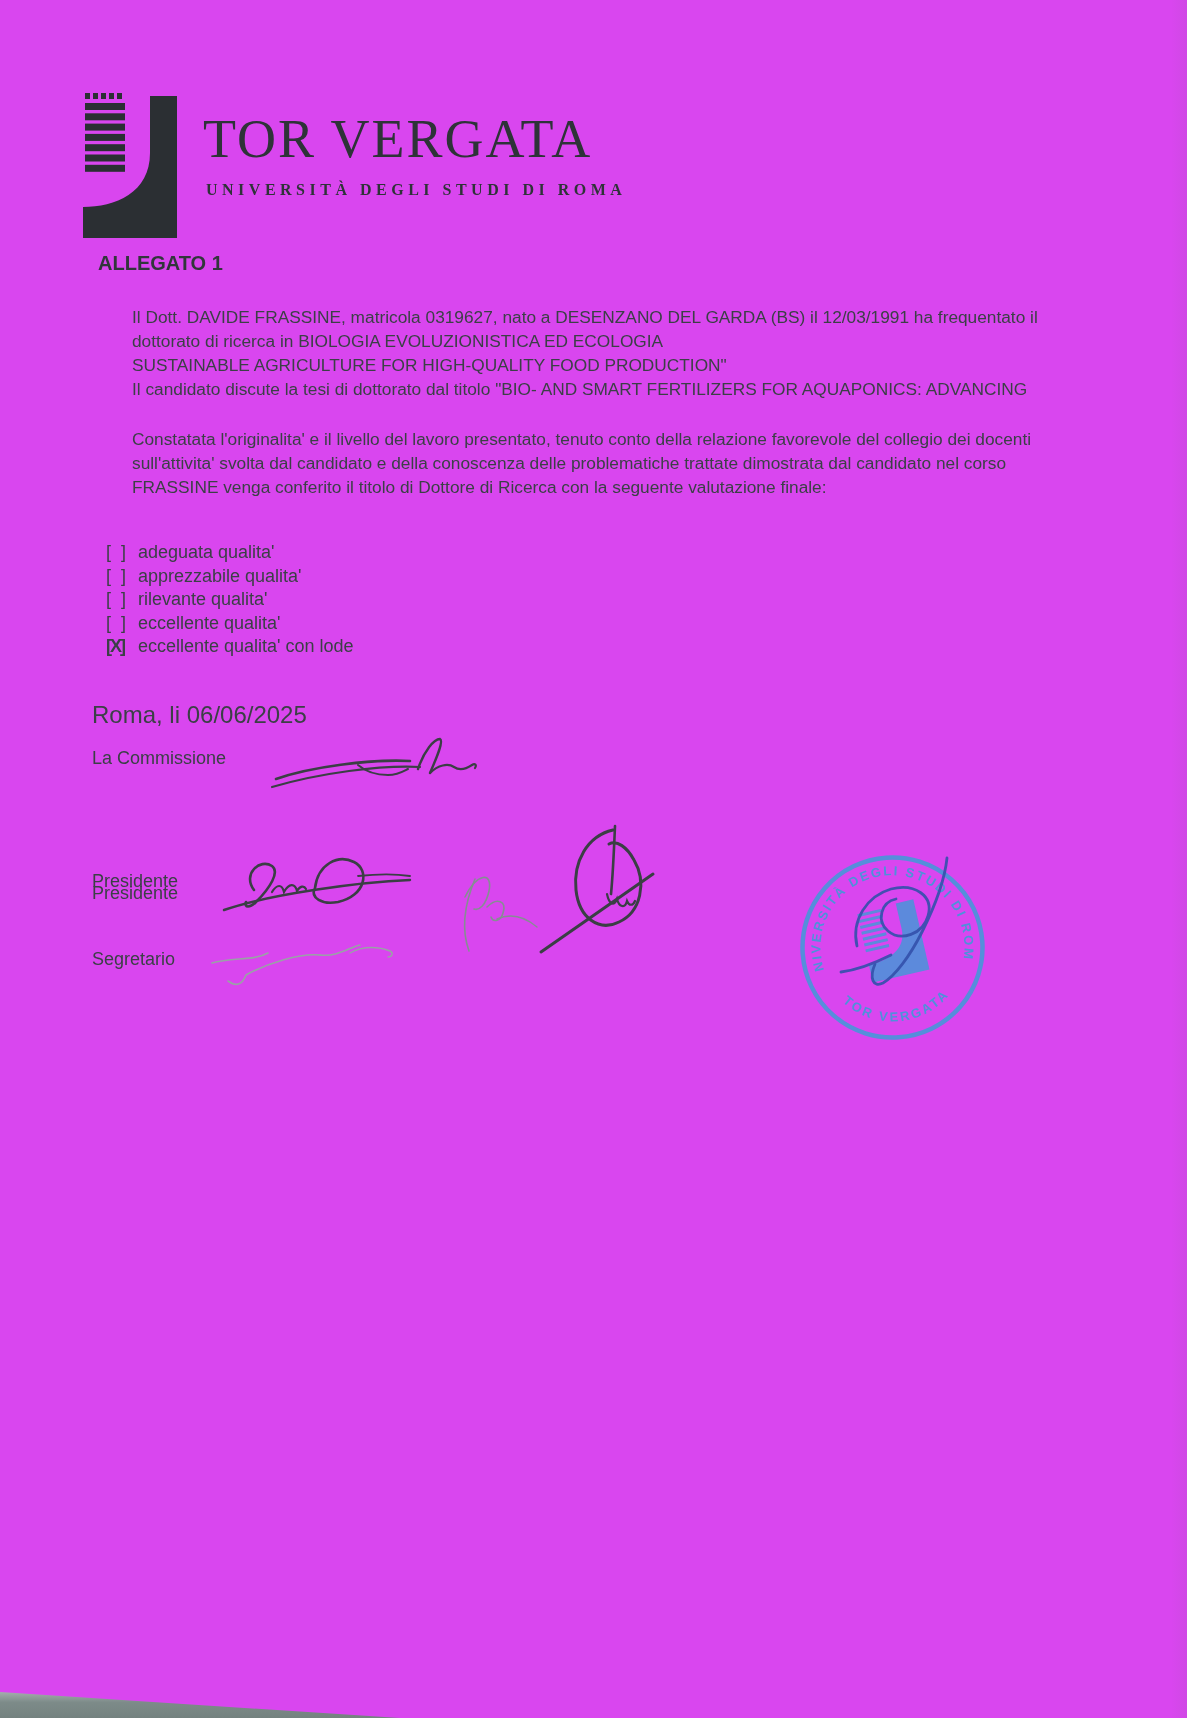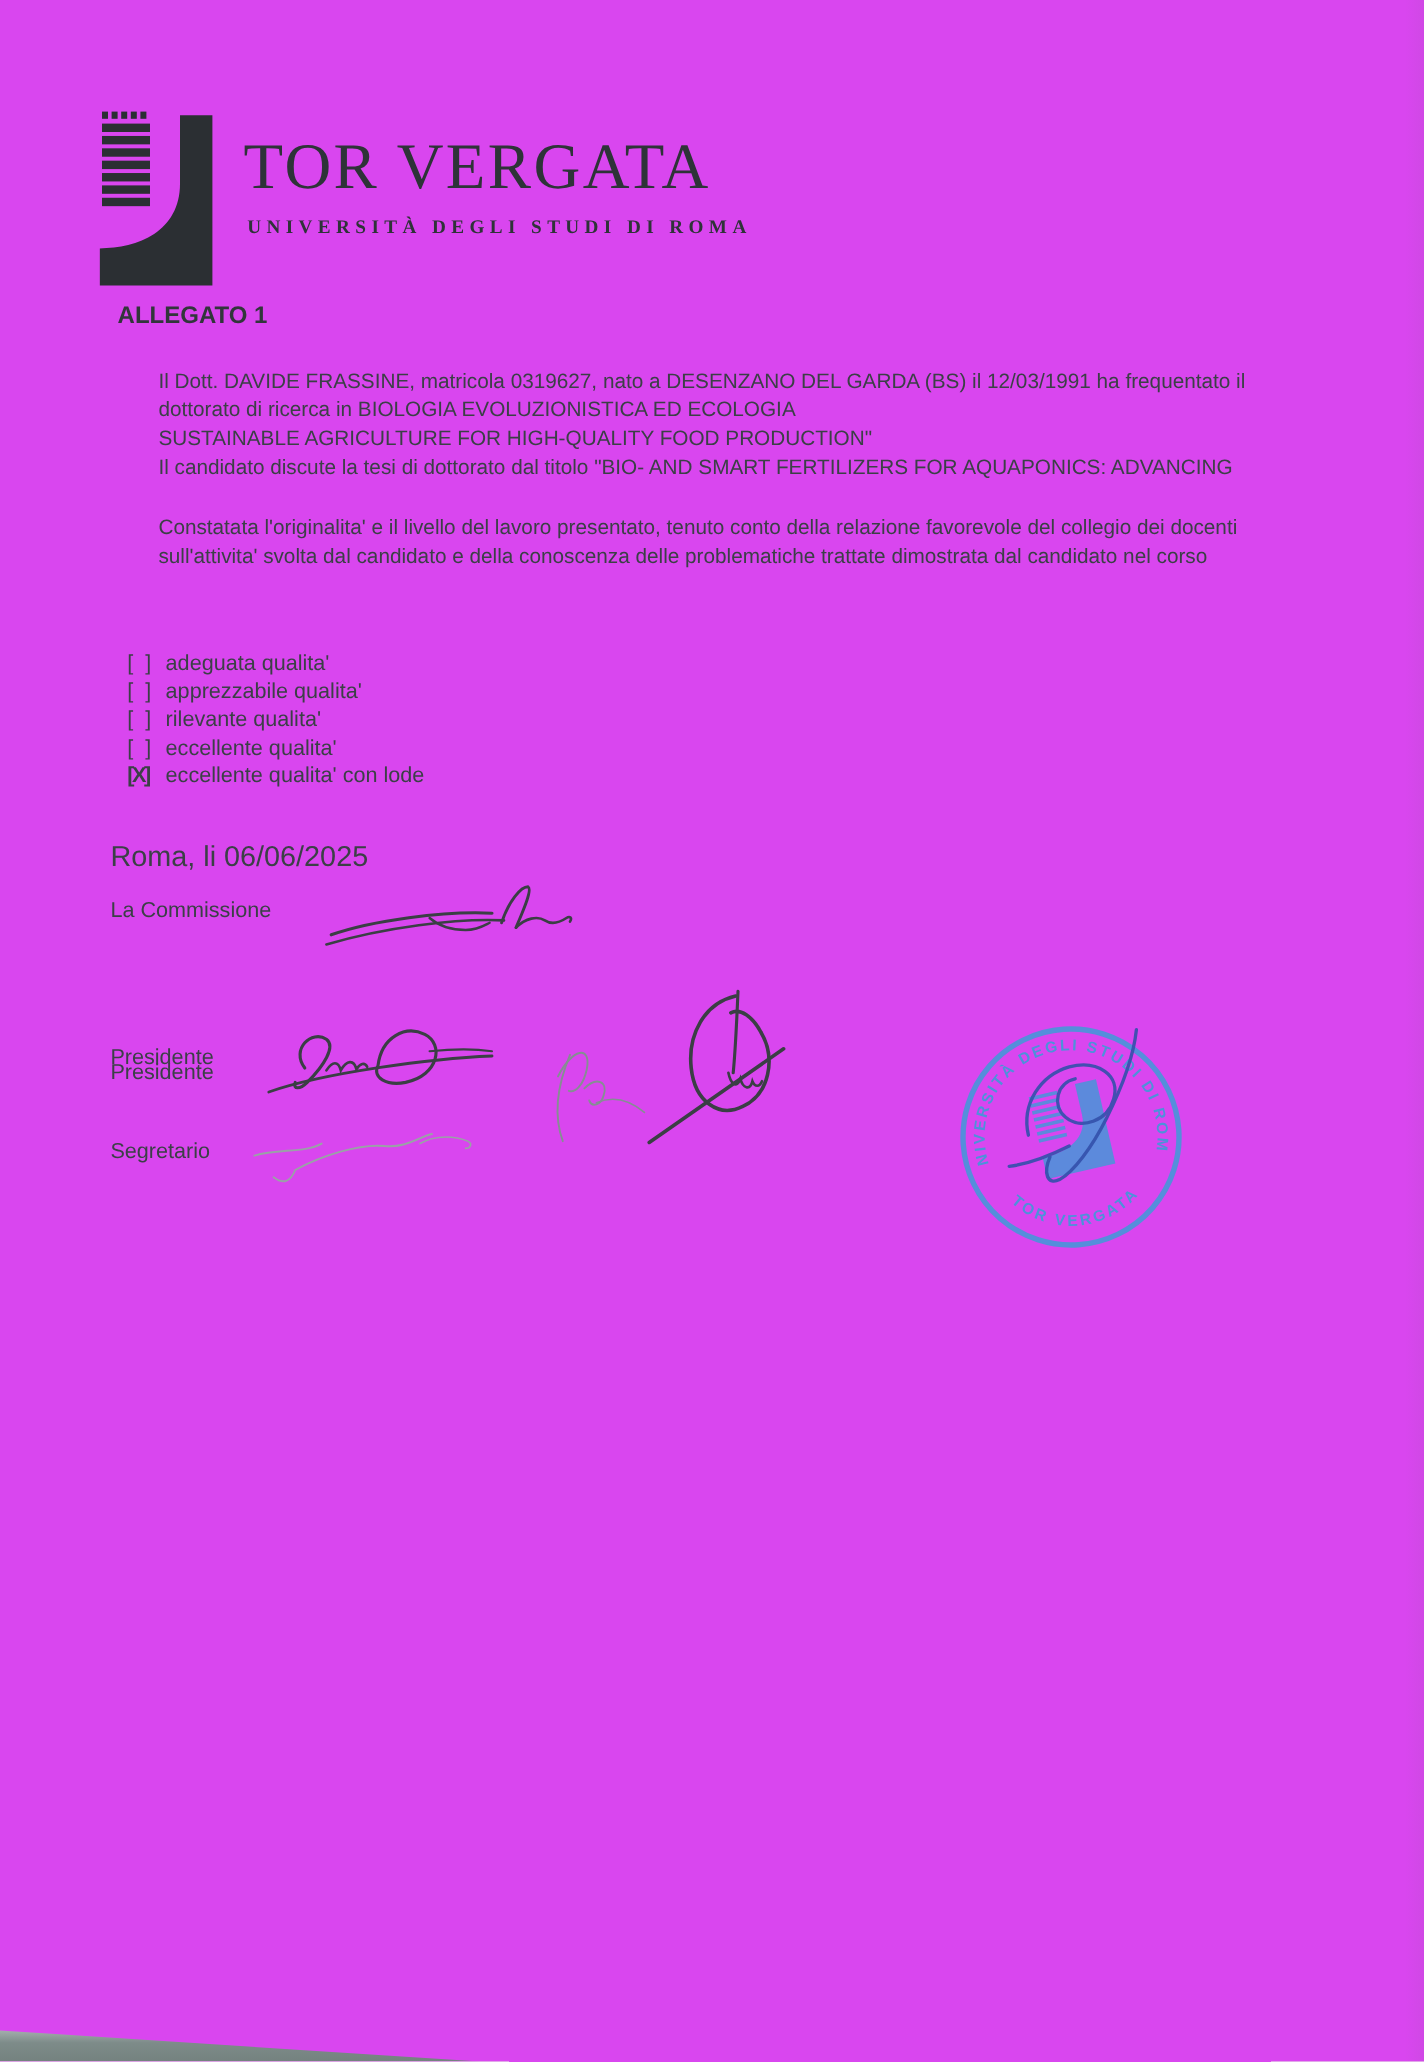--- a/index.html
+++ b/index.html
@@ -75,20 +75,21 @@
   <div class="para p1">
     <div class="line">Il Dott. DAVIDE FRASSINE, matricola 0319627, nato a DESENZANO DEL GARDA (BS) il 12/03/1991 ha frequentato il</div>
     <div class="line">dottorato di ricerca in BIOLOGIA EVOLUZIONISTICA ED ECOLOGIA</div>
     <div class="line">SUSTAINABLE AGRICULTURE FOR HIGH-QUALITY FOOD PRODUCTION"</div>
     <div class="line">Il candidato discute la tesi di dottorato dal titolo "BIO- AND SMART FERTILIZERS FOR AQUAPONICS: ADVANCING</div>
   </div>
 
   <div class="para p2">
     <div class="line">Constatata l'originalita' e il livello del lavoro presentato, tenuto conto della relazione favorevole del collegio dei docenti</div>
     <div class="line">sull'attivita' svolta dal candidato e della conoscenza delle problematiche trattate dimostrata dal candidato nel corso</div>
+    <div class="line">FRASSINE venga conferito il titolo di Dottore di Ricerca con la seguente valutazione finale:</div>
   </div>
 
   <div class="checklist">
     <div class="check-row">
       <span class="box">[  ]</span><span class="lbl">adeguata qualita'</span>
     </div>
     <div class="check-row">
       <span class="box">[  ]</span><span class="lbl">apprezzabile qualita'</span>
     </div>
     <div class="check-row">

